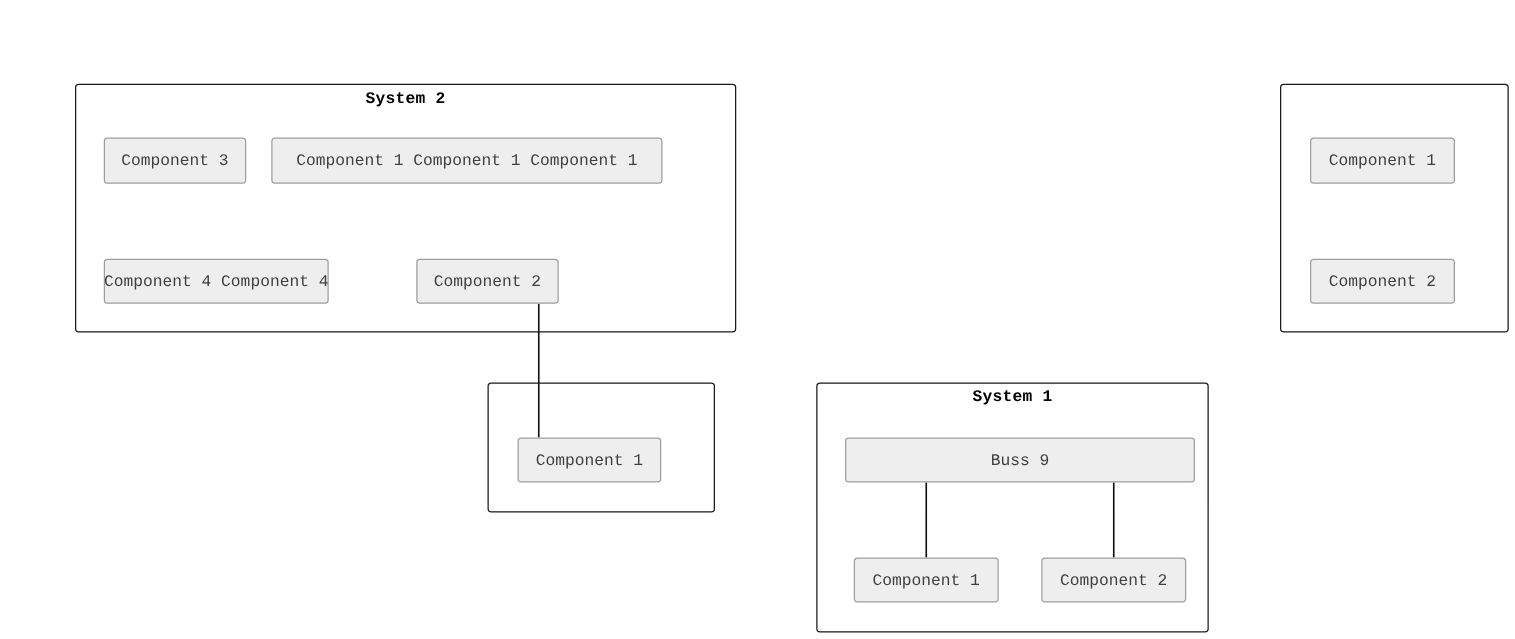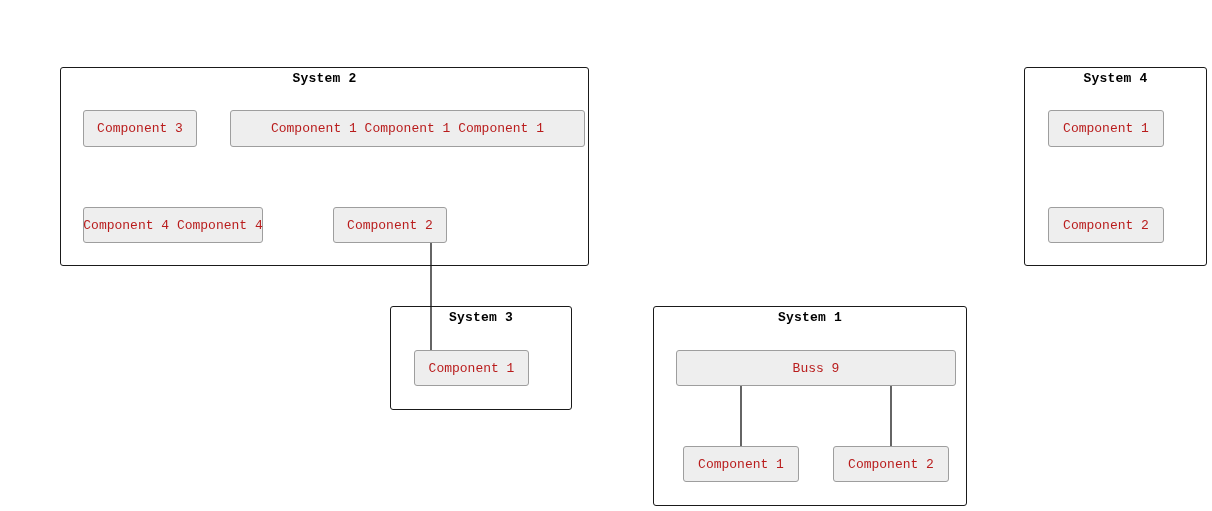--- a/index.html
+++ b/index.html
@@ -44,52 +44,50 @@
   .node {
     position: absolute;
     box-sizing: border-box;
     background: #eeeeee;
     border: 1px solid #9e9e9e;
     border-radius: 3px;
     display: flex;
     align-items: center;
     justify-content: center;
     font-size: 13px;
-    color: #b91c1c;
+    color: #404040;
     white-space: nowrap;
     cursor: default;
   }
 </style>
 </head>
 <body>
 
 <div id="canvas">
 
   <svg id="wires" viewBox="0 0 1212 511" xmlns="http://www.w3.org/2000/svg">
     <line x1="431" y1="243" x2="431" y2="350" stroke="#111111" stroke-width="1.3"></line>
     <line x1="741" y1="386" x2="741" y2="446" stroke="#111111" stroke-width="1.3"></line>
     <line x1="891" y1="386" x2="891" y2="446" stroke="#111111" stroke-width="1.3"></line>
   </svg>
 
   <div class="system-box" style="left:60px; top:67px; width:529px; height:199px;">
     <div class="system-title">System 2</div>
     <div class="node" style="left:22px; top:42px; width:114px; height:37px;">Component 3</div>
-    <div class="node" style="left:169px; top:42px; width:355px; height:37px;">Component 1 Component 1 Component 1</div>
+    <div class="node" style="left:156px; top:42px; width:313px; height:37px;">Component 1 Component 1 Component 1</div>
     <div class="node" style="left:22px; top:139px; width:180px; height:36px;">Component 4 Component 4</div>
     <div class="node" style="left:272px; top:139px; width:114px; height:36px;">Component 2</div>
   </div>
 
   <div class="system-box" style="left:1024px; top:67px; width:183px; height:199px;">
-    <div class="system-title">System 4</div>
     <div class="node" style="left:23px; top:42px; width:116px; height:37px;">Component 1</div>
     <div class="node" style="left:23px; top:139px; width:116px; height:36px;">Component 2</div>
   </div>
 
   <div class="system-box" style="left:390px; top:306px; width:182px; height:104px;">
-    <div class="system-title">System 3</div>
     <div class="node" style="left:23px; top:43px; width:115px; height:36px;">Component 1</div>
   </div>
 
   <div class="system-box" style="left:653px; top:306px; width:314px; height:200px;">
     <div class="system-title">System 1</div>
     <div class="node" style="left:22px; top:43px; width:280px; height:36px;">Buss 9</div>
     <div class="node" style="left:29px; top:139px; width:116px; height:36px;">Component 1</div>
     <div class="node" style="left:179px; top:139px; width:116px; height:36px;">Component 2</div>
   </div>
 

